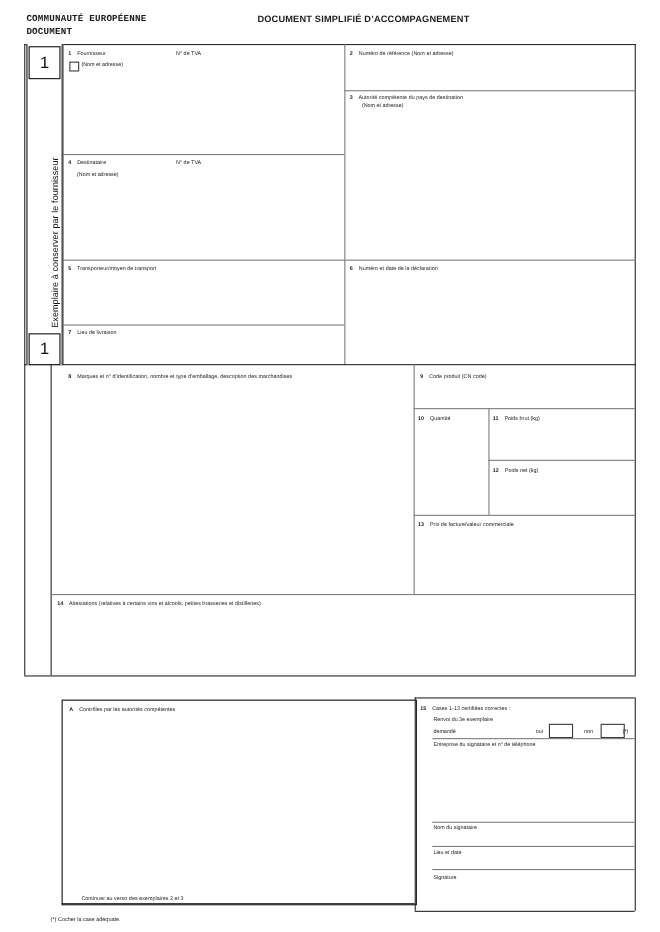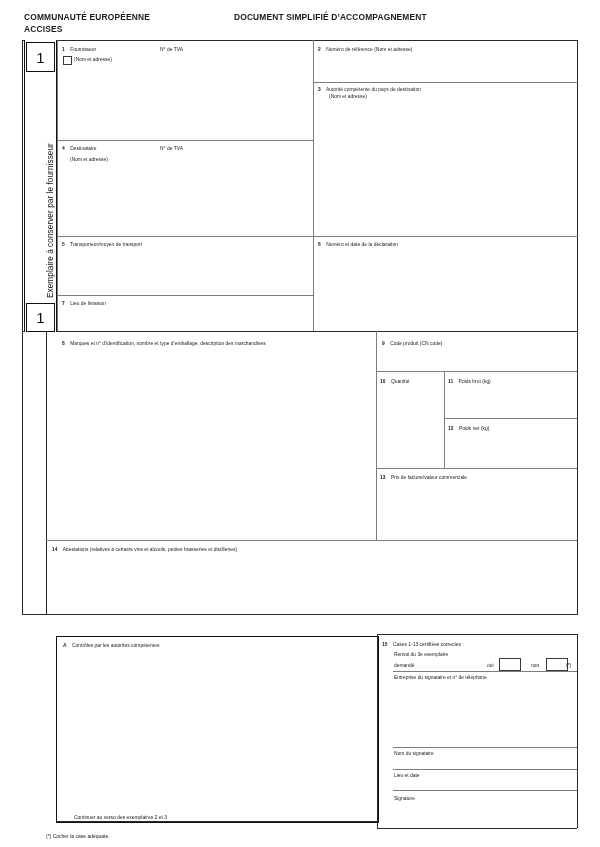--- a/index.html
+++ b/index.html
@@ -7,21 +7,21 @@
     width:600px;height:847px;
     font-family:"Liberation Sans","DejaVu Sans",sans-serif;
     color:#1b1b1b;
     -webkit-font-smoothing:antialiased;
   }
   .page{position:relative;width:600px;height:847px;overflow:hidden;background:#fff;}
 
   
   .hdr{position:absolute;font-weight:bold;font-size:8.4px;letter-spacing:.02em;
        line-height:11.5px;white-space:nowrap;}
-  .hdr-left{left:24px;top:12px;}
+  .hdr-left{left:24px;top:12px;font-family:Liberation Mono, monospace;}
   .hdr-right{left:234px;top:12px;text-align:center;}
 
   
   .ln{position:absolute;background:#7d7d7d;}
   .ln-h{height:1px;}
   .ln-v{width:1px;}
   .ln-dark{background:#2a2a2a;}
 
   
   .fld{position:absolute;font-size:4.9px;line-height:7px;letter-spacing:.005em;
@@ -48,21 +48,21 @@
 
   .foot{position:absolute;font-size:5px;line-height:7px;white-space:nowrap;}
 </style>
 </head>
 <body>
 
 <div class="page">
 
   <div class="hdr hdr-left">
     <div>COMMUNAUTÉ EUROPÉENNE</div>
-    <div>ACCISES</div>
+    <div>DOCUMENT</div>
   </div>
   <div class="hdr hdr-right">
     <div>DOCUMENT SIMPLIFIÉ D’ACCOMPAGNEMENT</div>
   </div>
 
   <div class="ln ln-h ln-dark" style="left:22px;top:40px;width:556px;"></div>
 
   <div class="ln ln-v ln-dark" style="left:22px;top:40px;height:292px;"></div>
   <div class="ln ln-v" style="left:57px;top:40px;height:292px;"></div>
   <div class="ln ln-v" style="left:313px;top:40px;height:292px;"></div>

